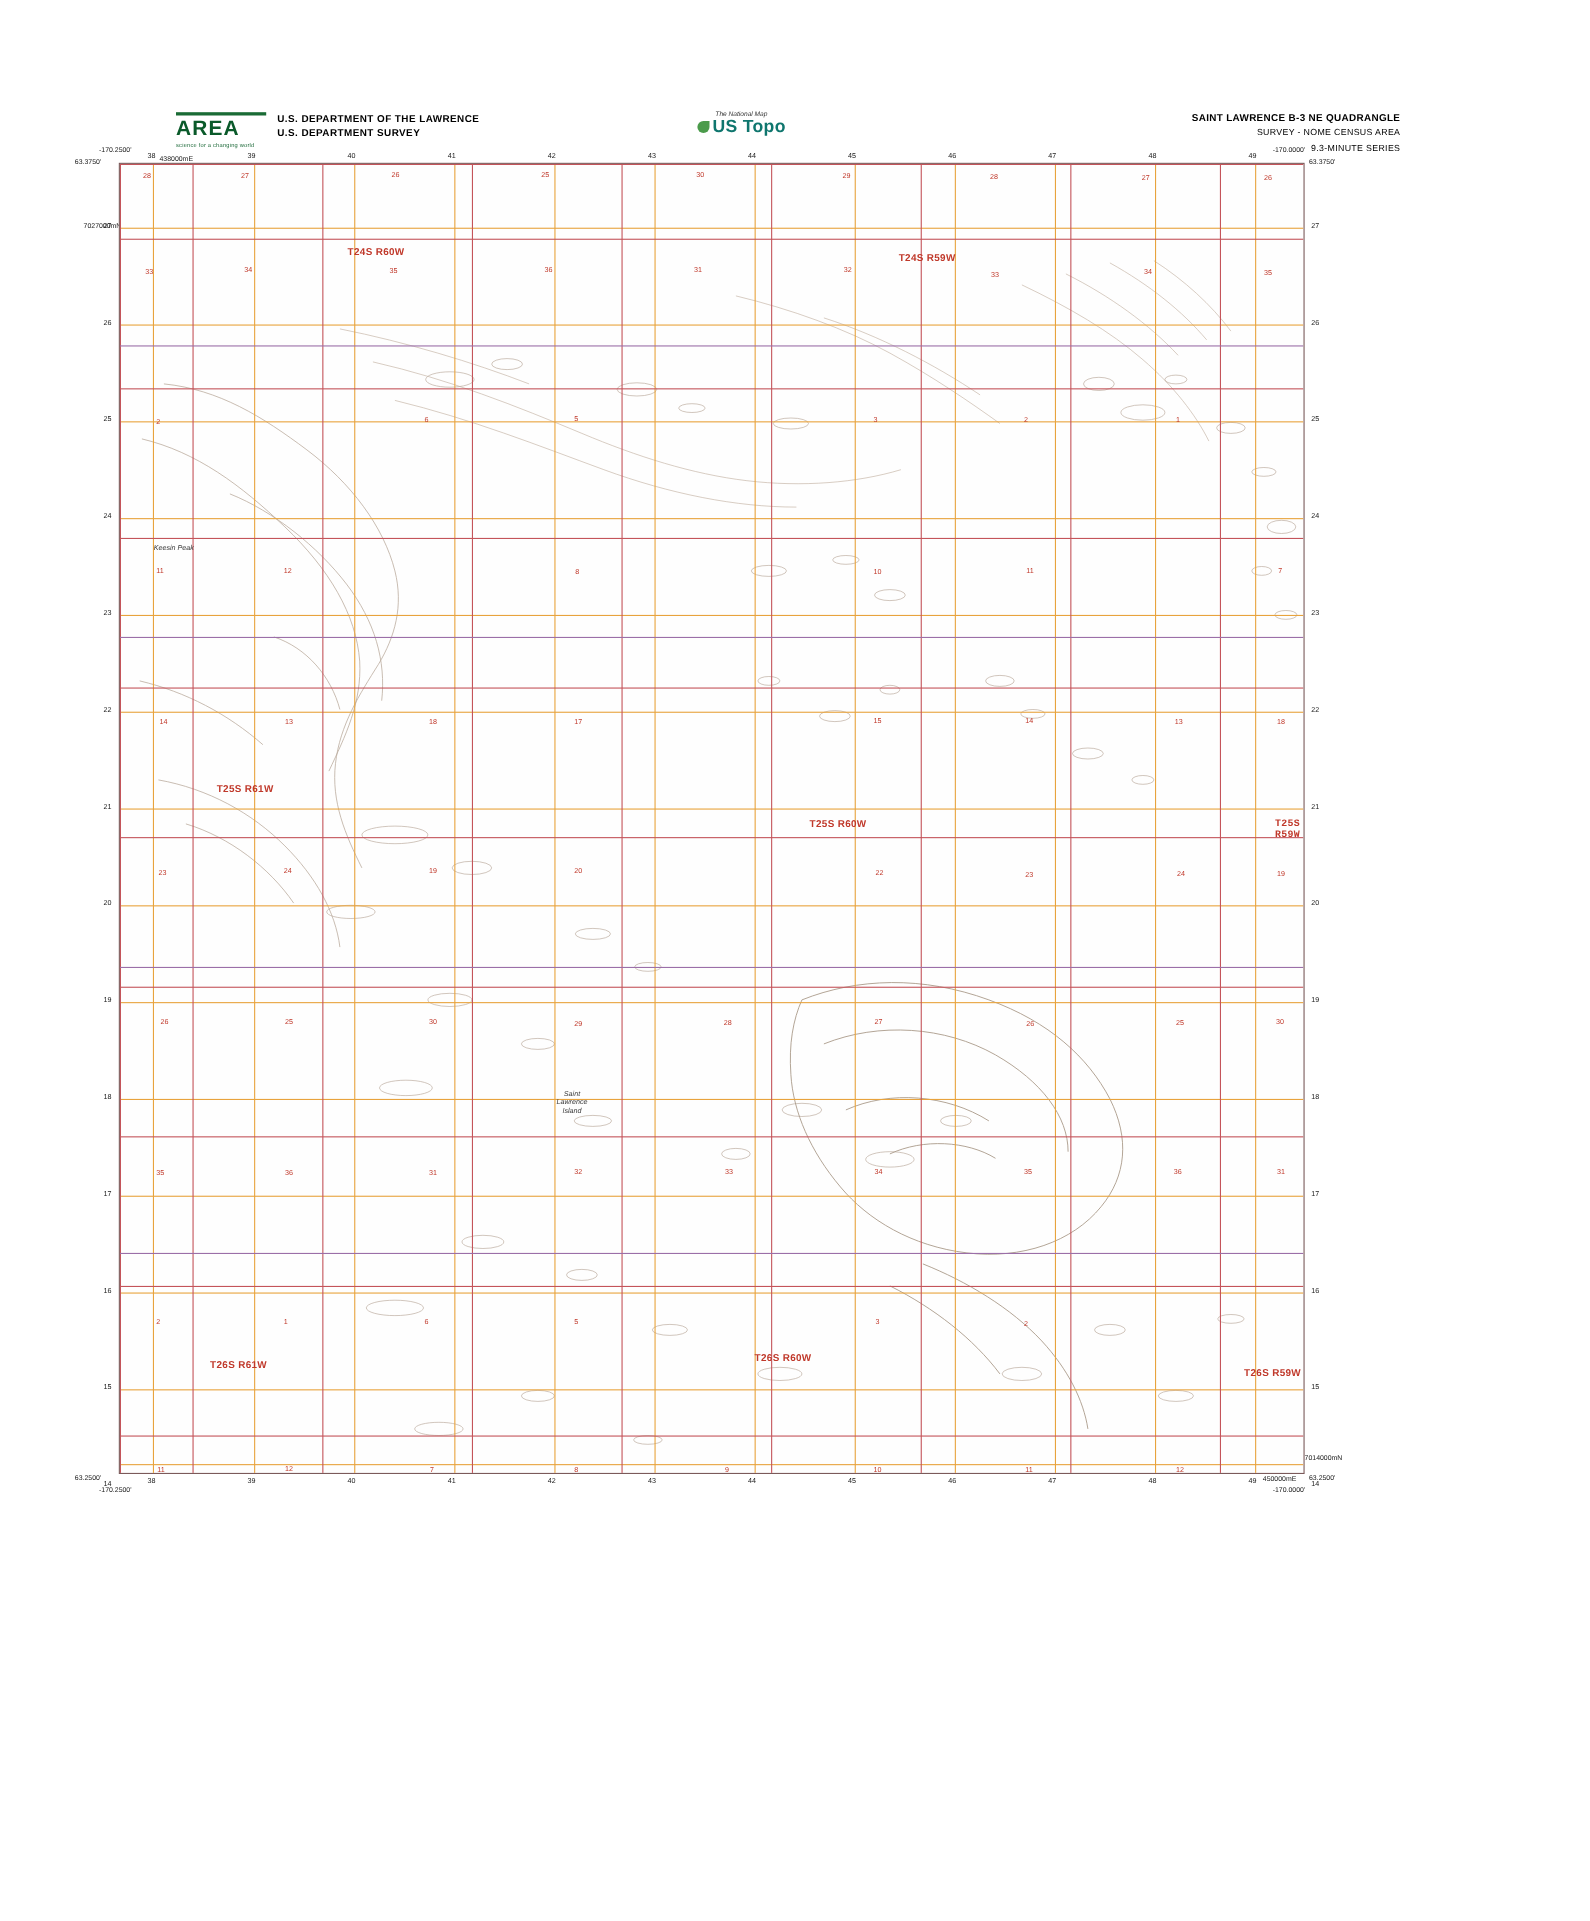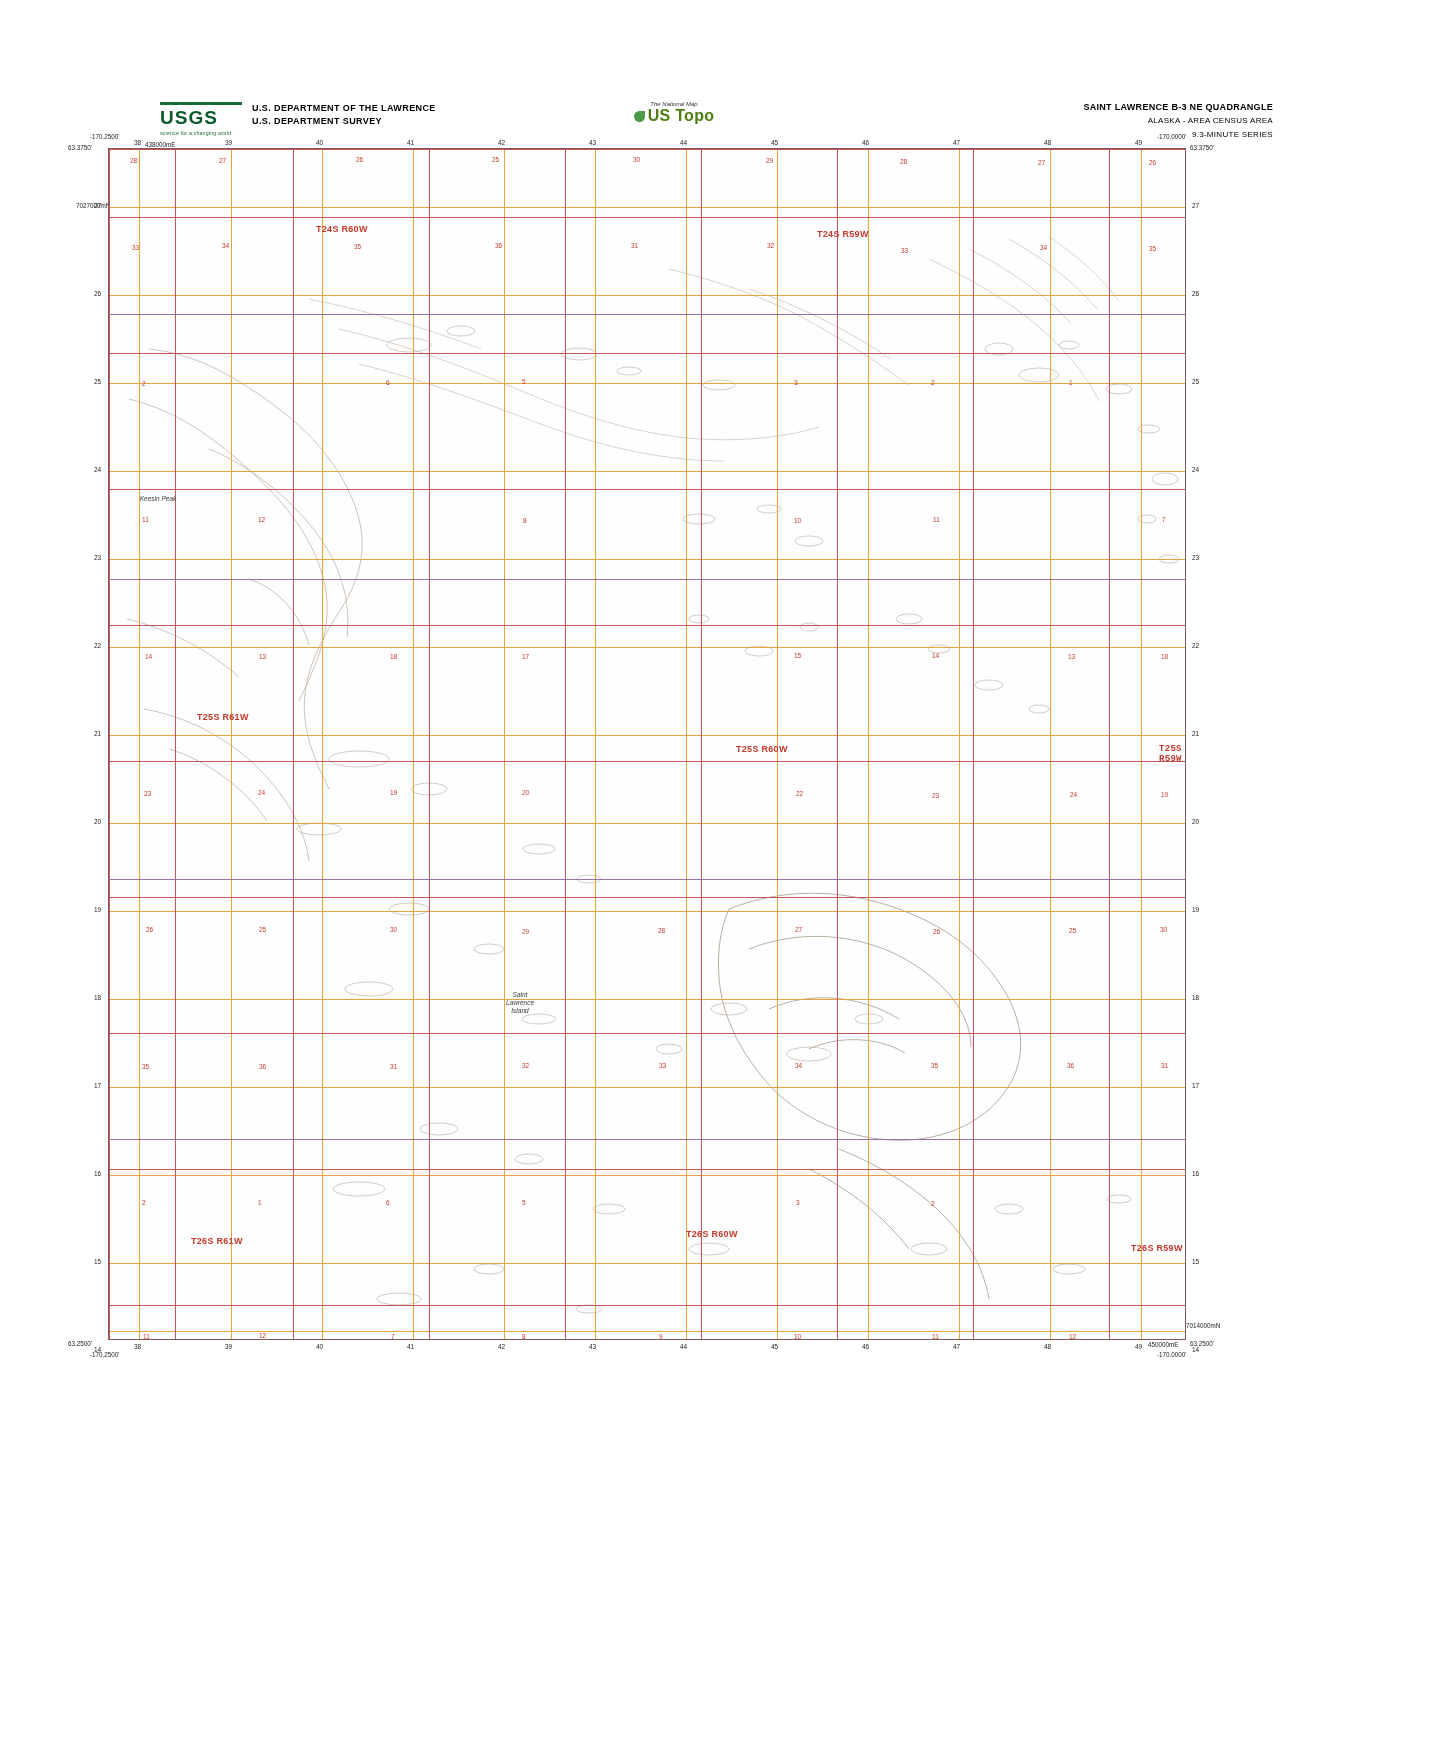--- a/index.html
+++ b/index.html
@@ -15,21 +15,21 @@
   .usgs-logo{position:absolute;left:160px;top:56px;width:82px;height:28px;}
   .usgs-wordmark{
     font-family:"Liberation Sans", sans-serif;font-weight:bold;
     font-size:19px;letter-spacing:1px;color:#0a5a2a;
   }
   .usgs-tag{font-size:5.2px;color:#1f6b3b;letter-spacing:.2px;margin-top:1px;}
   .usgs-green-bar{width:82px;height:3px;background:#1a6b35;margin-bottom:2px;}
   .dept{position:absolute;left:252px;top:56px;font-size:9px;font-weight:bold;letter-spacing:.4px;line-height:13px;}
   .natmap{position:absolute;left:604px;top:55px;text-align:center;width:140px;}
   .natmap .tnm{font-size:6px;font-style:italic;color:#333;}
-  .natmap .ustopo{font-size:16px;font-weight:bold;color:#4d7c0f;letter-spacing:.3px;}
+  .natmap .ustopo{font-size:16px;font-weight:bold;color:#0f766e;letter-spacing:.3px;}
   .natmap .leaf{display:inline-block;width:11px;height:11px;border-radius:50% 0 50% 50%;background:#4b9b4b;margin-right:3px;vertical-align:-1px;}
   .quadtitle{position:absolute;right:172px;top:54px;text-align:right;font-size:9px;font-weight:bold;line-height:14px;letter-spacing:.3px;}
   .quadtitle .sub{font-weight:normal;font-size:8px;}
 
   
   .mapbox{
     position:absolute;left:108px;top:148px;width:1078px;height:1192px;
     background:#fefefe;border:1px solid #7b5a5a;box-sizing:border-box;overflow:hidden;
   }
   .neat{position:absolute;inset:0;}
@@ -58,36 +58,36 @@
   .footer{position:absolute;left:0;top:1560px;width:1445px;height:186px;}
 </style>
 </head>
 <body>
 
 <div class="sheet">
 
   <div class="hdr">
     <div class="usgs-logo">
       <div class="usgs-green-bar"></div>
-      <div class="usgs-wordmark">USGS</div>
+      <div class="usgs-wordmark">AREA</div>
       <div class="usgs-tag">science for a changing world</div>
     </div>
     <div class="dept">
       <div>U.S. DEPARTMENT OF THE LAWRENCE</div>
       <div>U.S. DEPARTMENT SURVEY</div>
     </div>
     <div class="natmap">
       <div class="tnm">The National Map</div>
       <div class="ustopo">
         <span class="leaf"></span><span>US Topo</span>
       </div>
     </div>
     <div class="quadtitle">
       <div>SAINT LAWRENCE B-3 NE QUADRANGLE</div>
-      <div class="sub">ALASKA - AREA CENSUS AREA</div>
+      <div class="sub">SURVEY - NOME CENSUS AREA</div>
       <div class="sub">9.3-MINUTE SERIES</div>
     </div>
   </div>
 
   <div class="corner" style="left:90px;top:133px;">-170.2500'</div>
   <div class="corner" style="left:68px;top:144px;">63.3750'</div>
   <div class="corner" style="left:1157px;top:133px;">-170.0000'</div>
   <div class="corner" style="left:1190px;top:144px;">63.3750'</div>
   <div class="corner" style="left:90px;top:1351px;">-170.2500'</div>
   <div class="corner" style="left:68px;top:1340px;">63.2500'</div>

